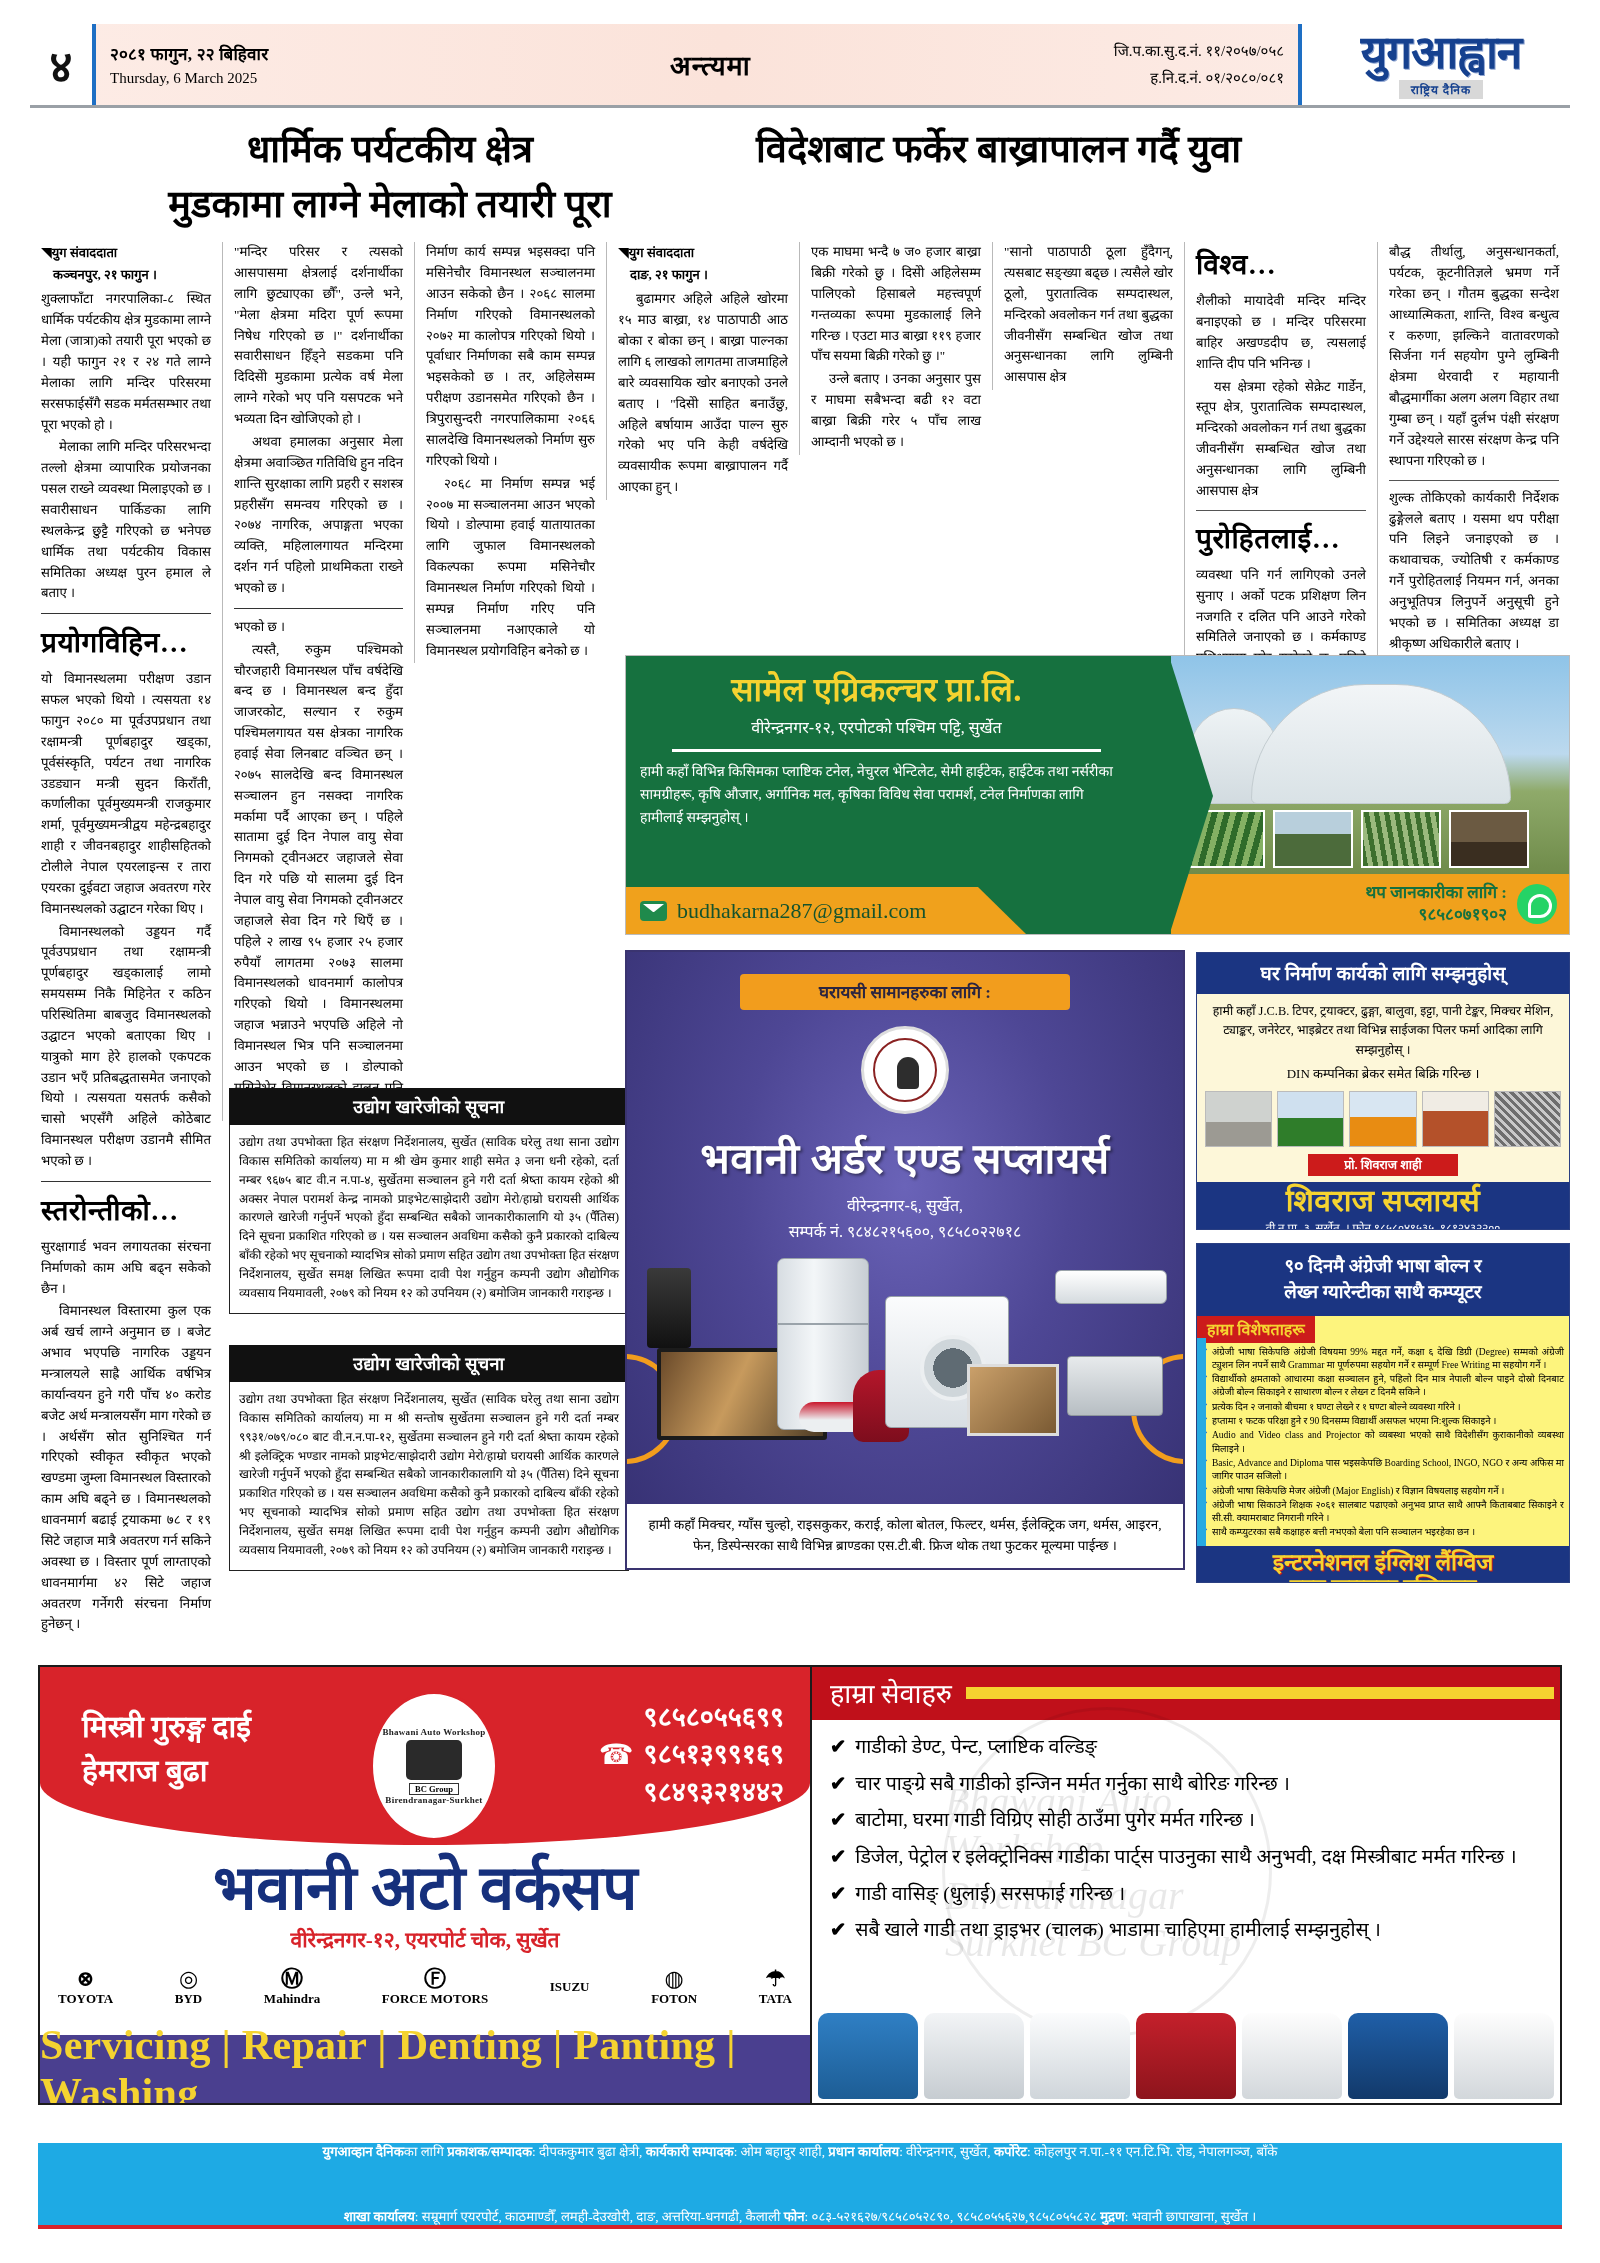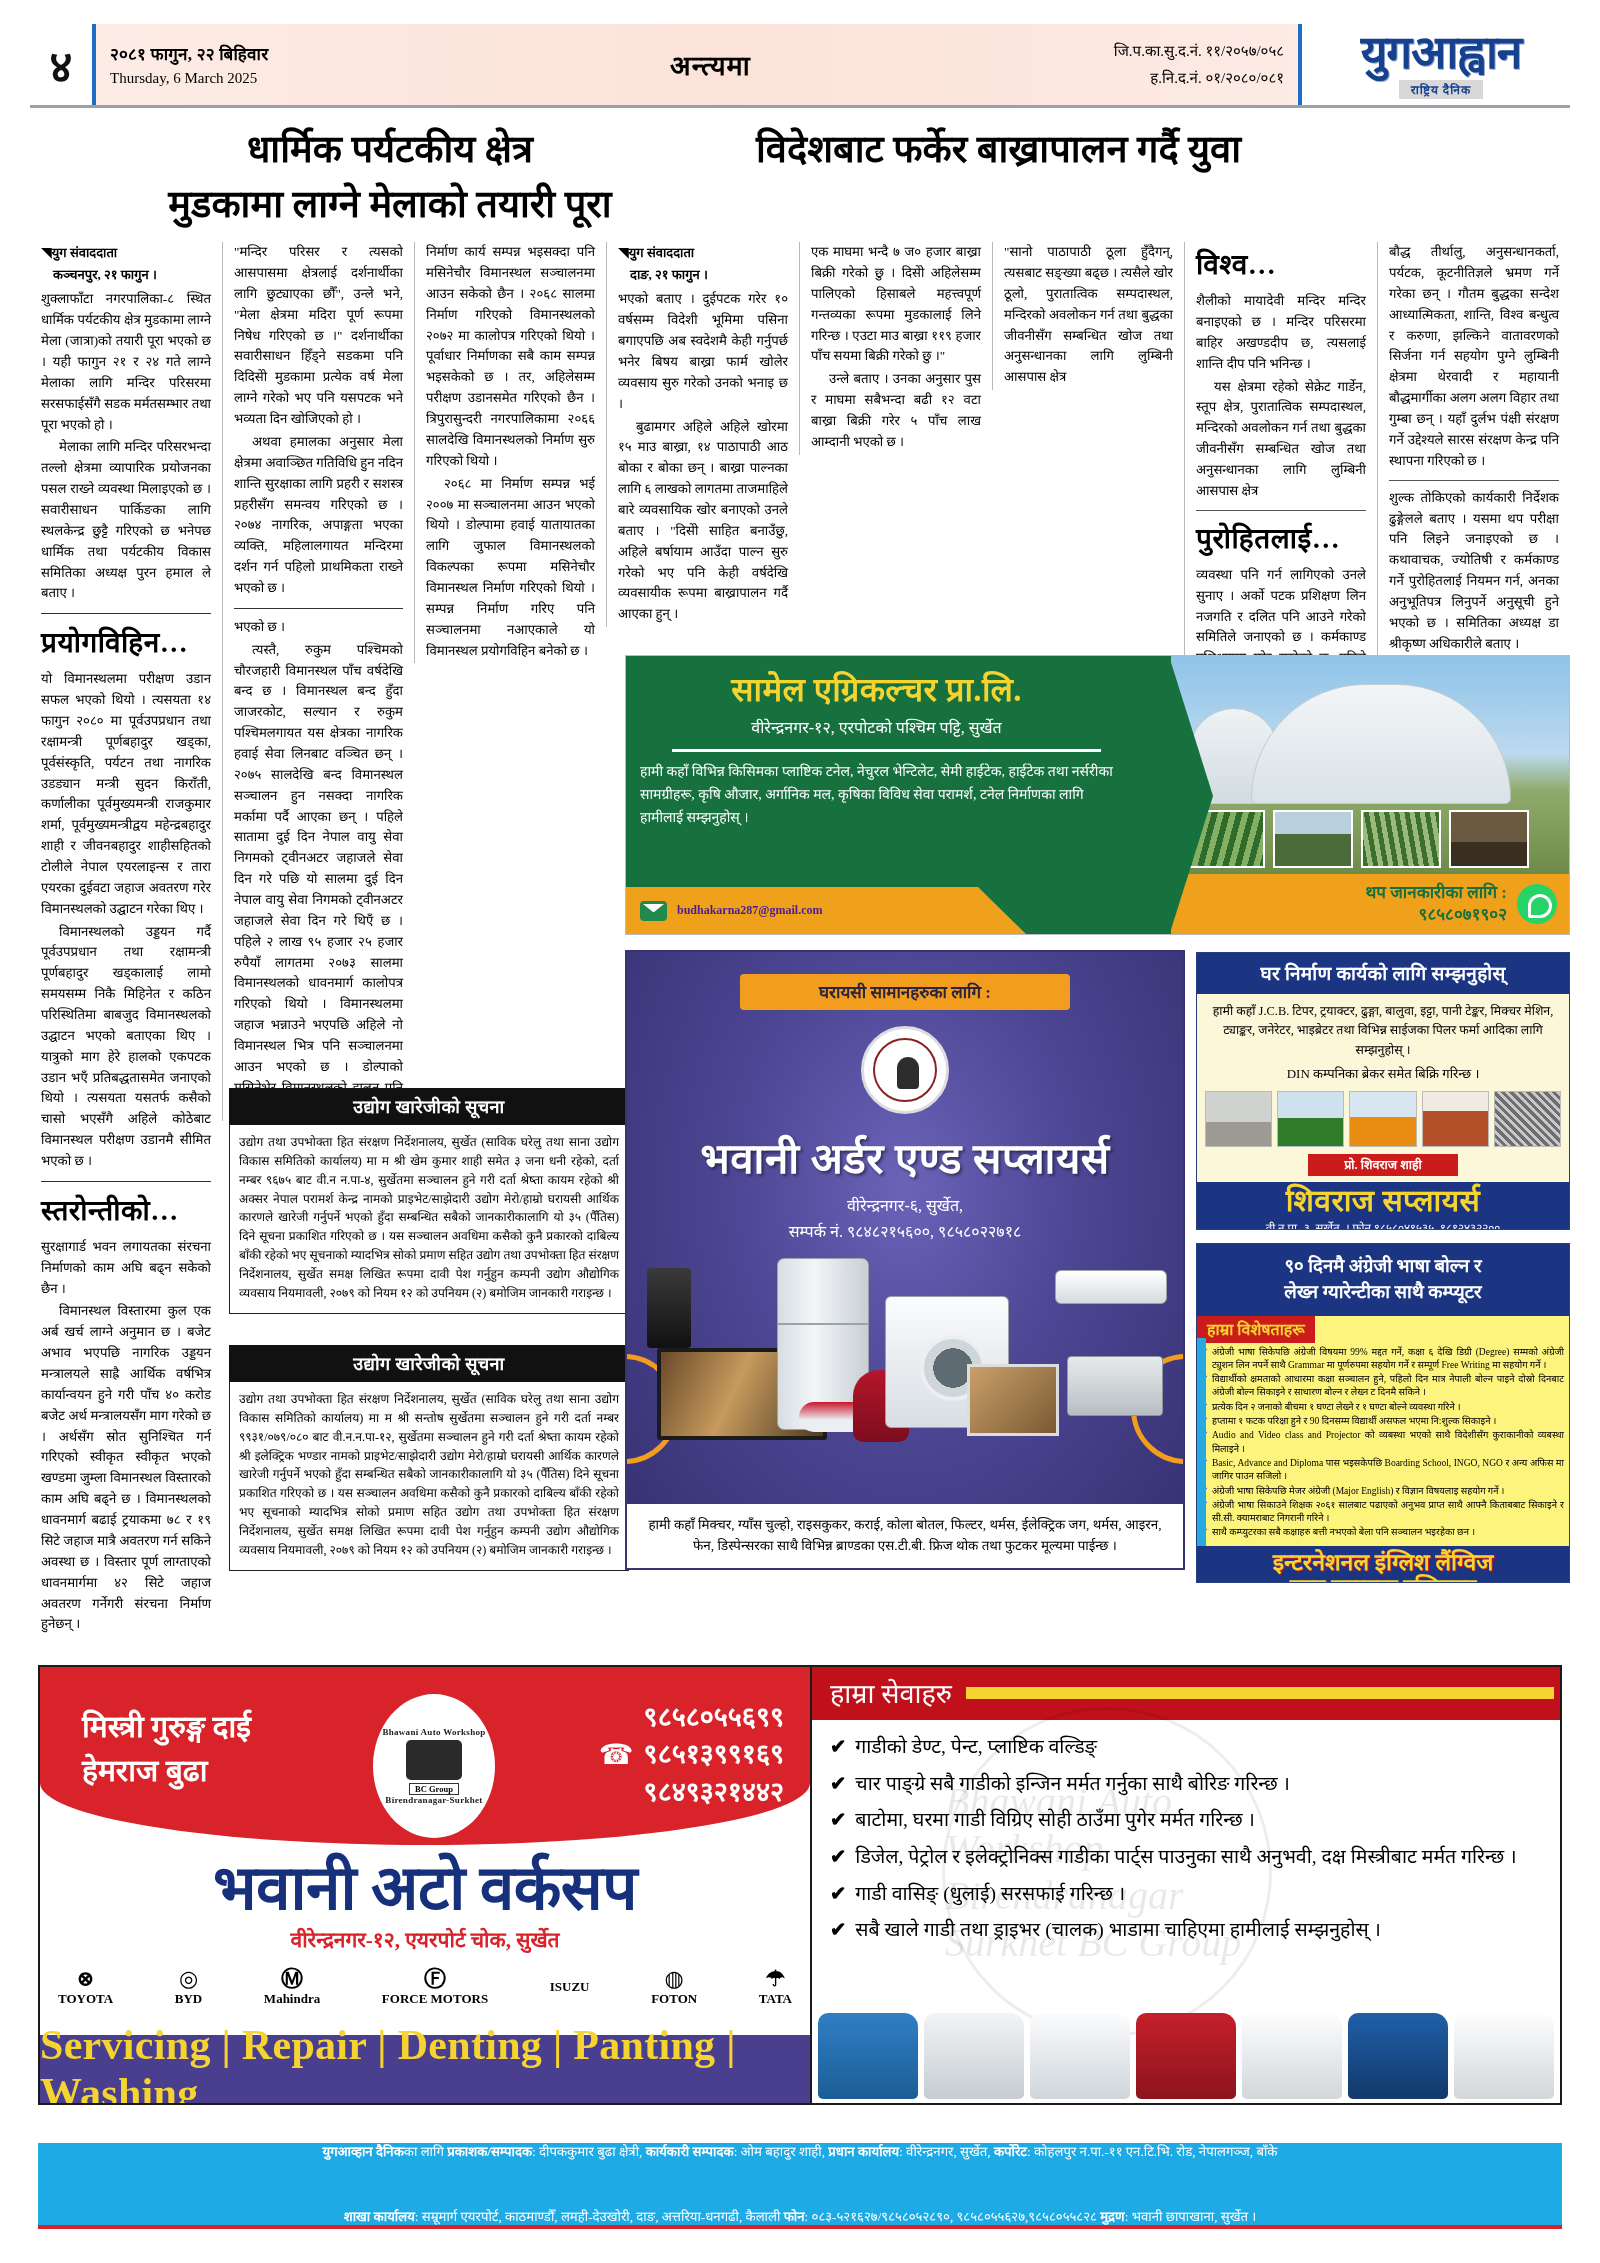--- a/index.html
+++ b/index.html
@@ -118,21 +118,21 @@
   }
   .samel-mail .env {
     width:27px;height:20px;background:#1f8a4c;border-radius:4px;position:relative;
     display:inline-block; flex:none;
   }
   .samel-mail .env:before{
     content:""; position:absolute; left:3px; top:3px; width:21px;height:14px;
     border-top:8px solid #fff; border-left:10px solid transparent; border-right:10px solid transparent;
     box-sizing:border-box;
   }
-  .samel-mail span.m { font-family:"Liberation Serif",serif; font-size:12px; font-weight:bold; color:#4c1d95;}
+  .samel-mail span.m { font-family:"Liberation Serif",serif; font-size:22px; font-weight:normal; color:#14532d;}
   .samel-right { flex:1; background:#e9c96d; position:relative; }
   .samel-sky { position:absolute; inset:0 0 60px 0;
     background: linear-gradient(180deg,#8fc4e8 0%, #bcd9ee 45%, #8faa6a 62%, #6f8b4a 100%); }
   .samel-house {
     position:absolute; left: 80px; top: 28px; width: 260px; height: 120px;
     background: linear-gradient(180deg,#f2f5f7,#d9e2e6);
     border-radius: 120px 120px 6px 6px; border:1px solid #c3ccd0;
   }
   .samel-house2 {
     position:absolute; left: 18px; top: 52px; width: 90px; height: 96px;
@@ -399,21 +399,20 @@
     <div class="col c3 vrule">
       <p class="body">निर्माण कार्य सम्पन्न भइसक्दा पनि मसिनेचौर विमानस्थल सञ्चालनमा आउन सकेको छैन । २०६८ सालमा निर्माण गरिएको विमानस्थलको २०७२ मा कालोपत्र गरिएको थियो । पूर्वाधार निर्माणका सबै काम सम्पन्न भइसकेको छ । तर, अहिलेसम्म परीक्षण उडानसमेत गरिएको छैन । त्रिपुरासुन्दरी नगरपालिकामा २०६६ सालदेखि विमानस्थलको निर्माण सुरु गरिएको थियो ।</p>
       <p class="body ind">२०६८ मा निर्माण सम्पन्न भई २००७ मा सञ्चालनमा आउन भएको थियो । डोल्पामा हवाई यातायातका लागि जुफाल विमानस्थलको विकल्पका रूपमा मसिनेचौर विमानस्थल निर्माण गरिएको थियो । सम्पन्न निर्माण गरिए पनि सञ्चालनमा नआएकाले यो विमानस्थल प्रयोगविहिन बनेको छ ।</p>
     </div>
 
     <div class="col c4 vrule">
       <div class="byline">
         <span class="tri">◥</span><span>युग संवाददाता</span>
         <span class="place">दाङ, २१ फागुन ।</span>
       </div>
-      <p class="body">भएको बताए । दुईपटक गरेर १० वर्षसम्म विदेशी भूमिमा पसिना बगाएपछि अब स्वदेशमै केही गर्नुपर्छ भनेर बिषय बाख्रा फार्म खोलेर व्यवसाय सुरु गरेको उनको भनाइ छ ।</p>
       <p class="body ind">बुढामगर अहिले अहिले खोरमा १५ माउ बाख्रा, १४ पाठापाठी आठ बोका र बोका छन् । बाख्रा पाल्नका लागि ६ लाखको लागतमा ताजमाहिले बारे व्यवसायिक खोर बनाएको उनले बताए । "दिसेो साहित बनाउँछु, अहिले बर्षायाम आउँदा पाल्न सुरु गरेको भए पनि केही वर्षदेखि व्यवसायीक रूपमा बाख्रापालन गर्दै आएका हुन् ।</p>
     </div>
 
     <div class="col c5 vrule">
       <p class="body">एक माघमा भन्दै ७ ज० हजार बाख्रा बिक्री गरेको छु । दिसेो अहिलेसम्म पालिएको हिसाबले महत्त्वपूर्ण गन्तव्यका रूपमा मुडकालाई लिने गरिन्छ । एउटा माउ बाख्रा ११९ हजार पाँच सयमा बिक्री गरेको छु ।"</p>
       <p class="body ind">उन्ले बताए । उनका अनुसार पुस र माघमा सबैभन्दा बढी १२ वटा बाख्रा बिक्री गरेर ५ पाँच लाख आम्दानी भएको छ ।</p>
     </div>
 
     <div class="col c6 vrule">
       <p class="body">"सानो पाठापाठी ठूला हुँदैगन्, त्यसबाट सङ्ख्या बढ्छ । त्यसैले खोर ठूलो, पुरातात्विक सम्पदास्थल, मन्दिरको अवलोकन गर्न तथा बुद्धका जीवनीसँग सम्बन्धित खोज तथा अनुसन्धानका लागि लुम्बिनी आसपास क्षेत्र</p>

